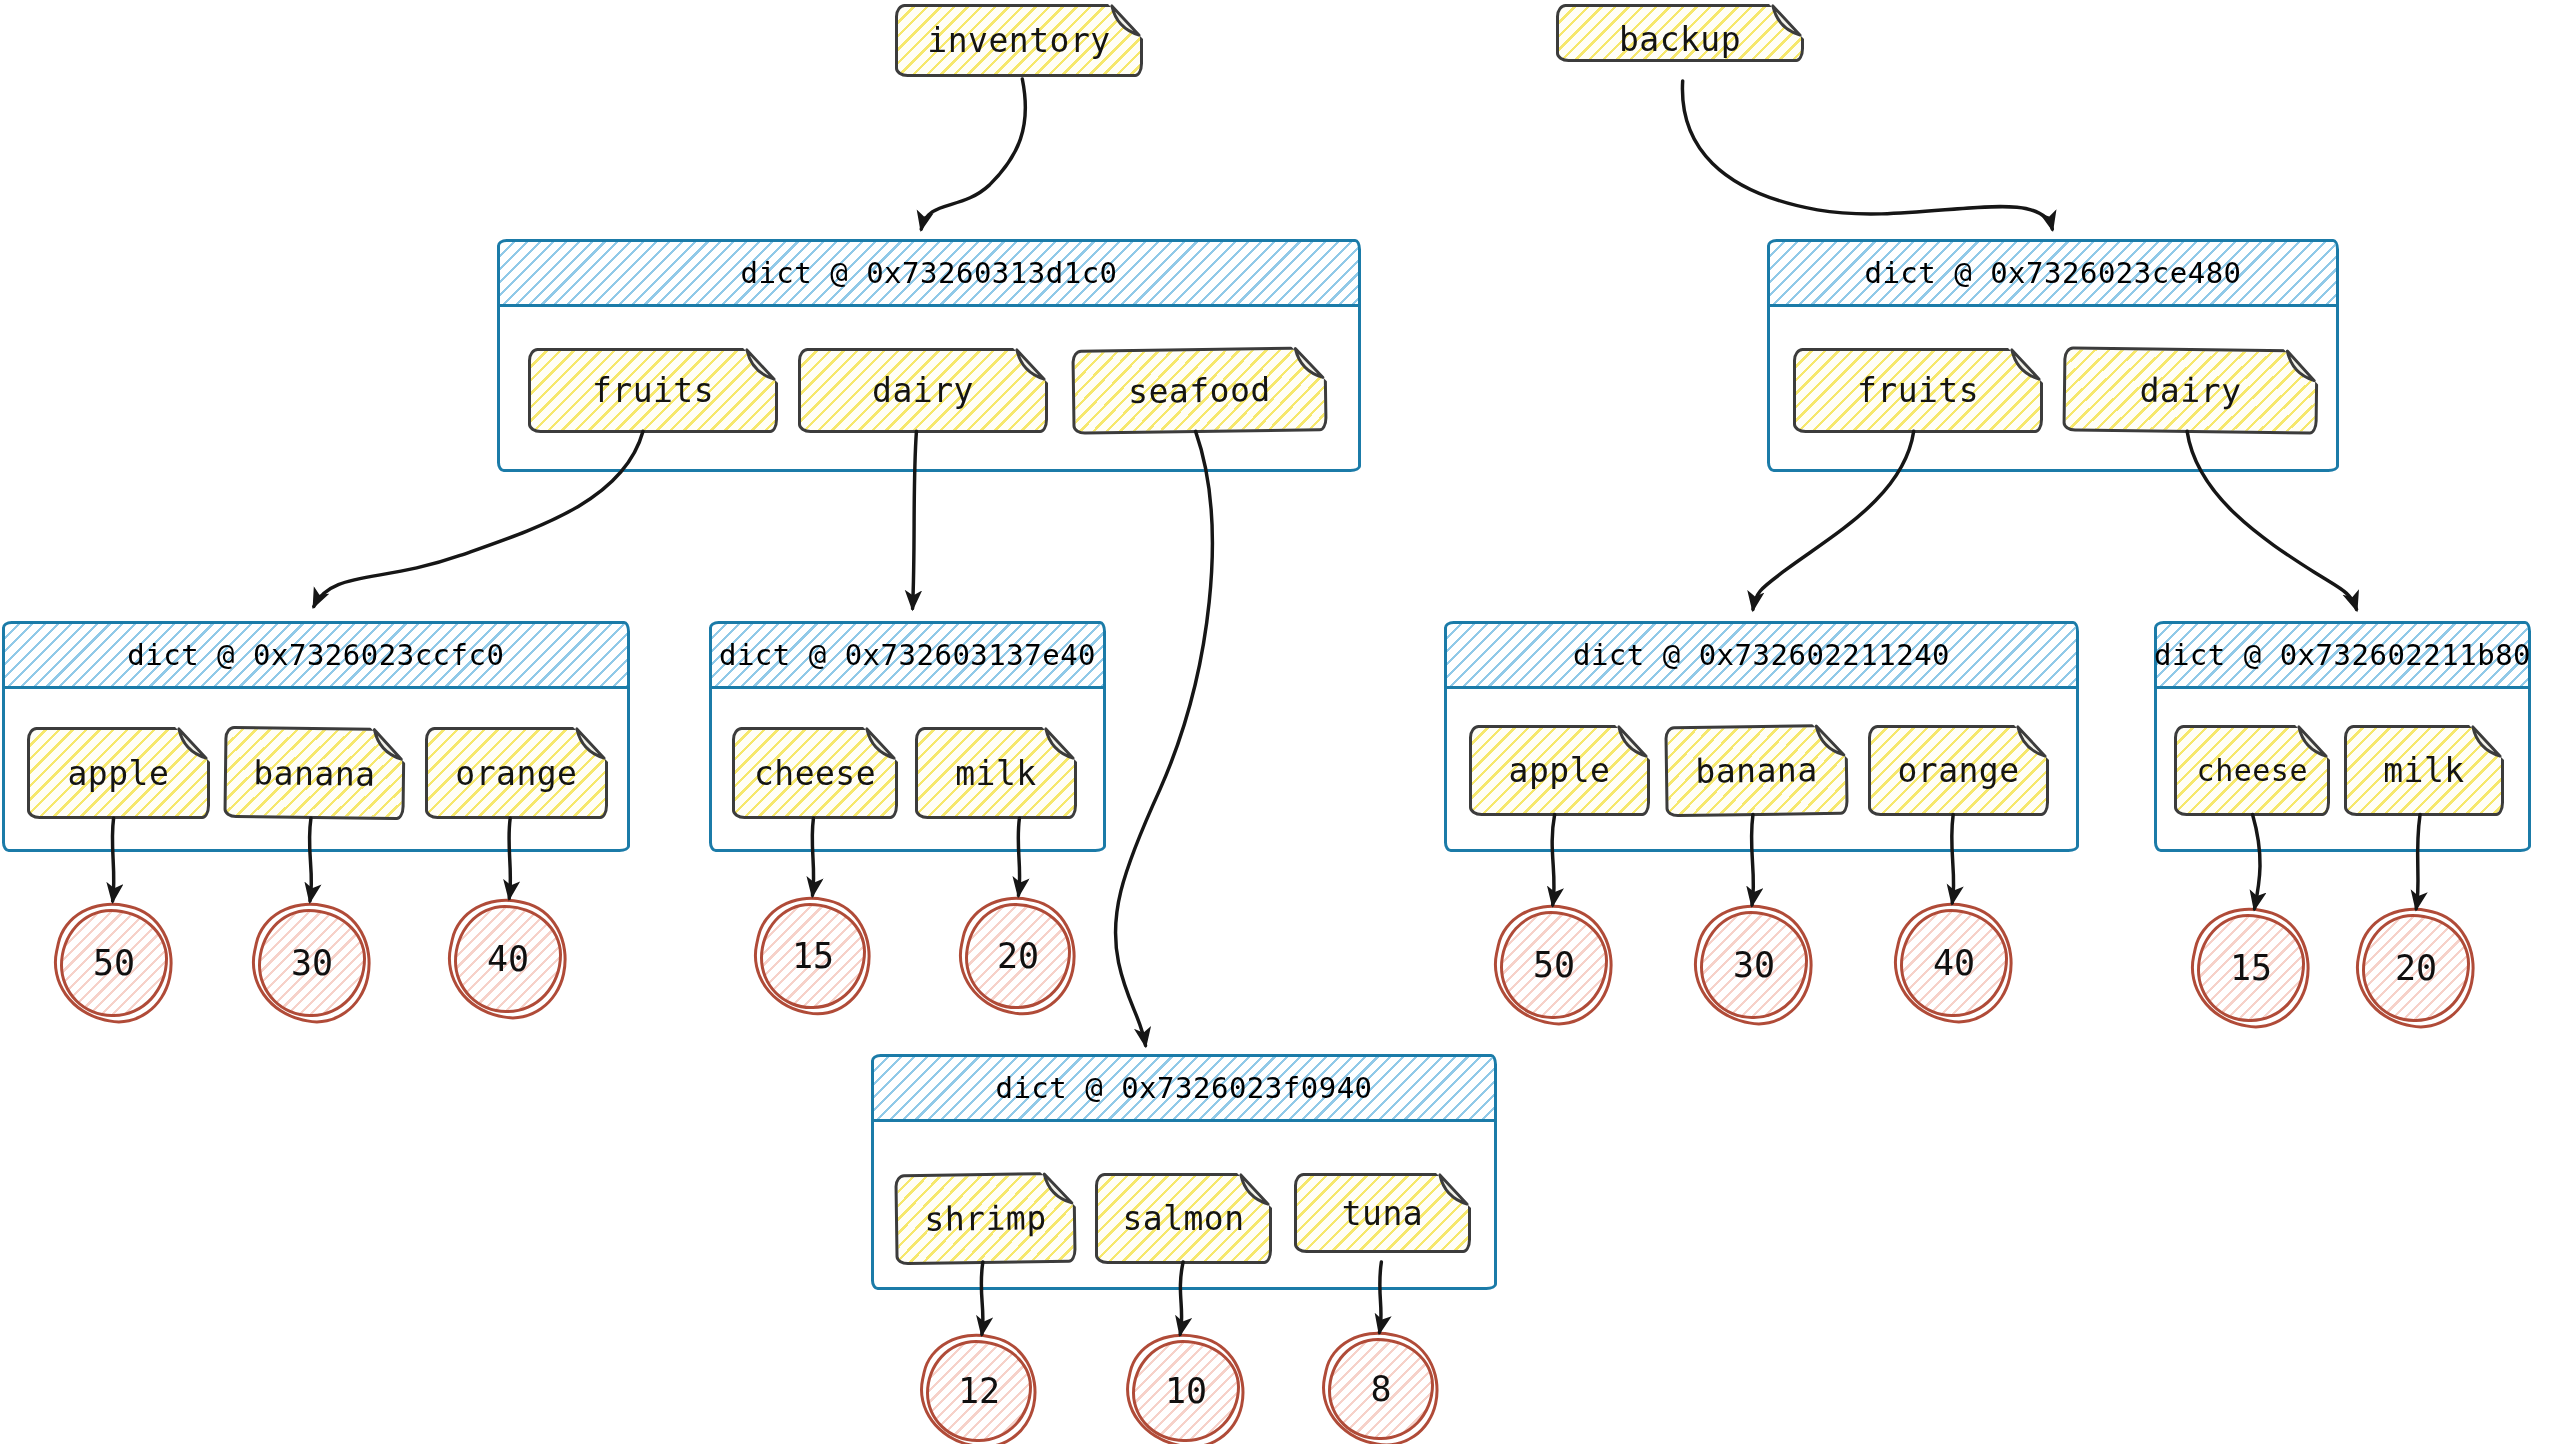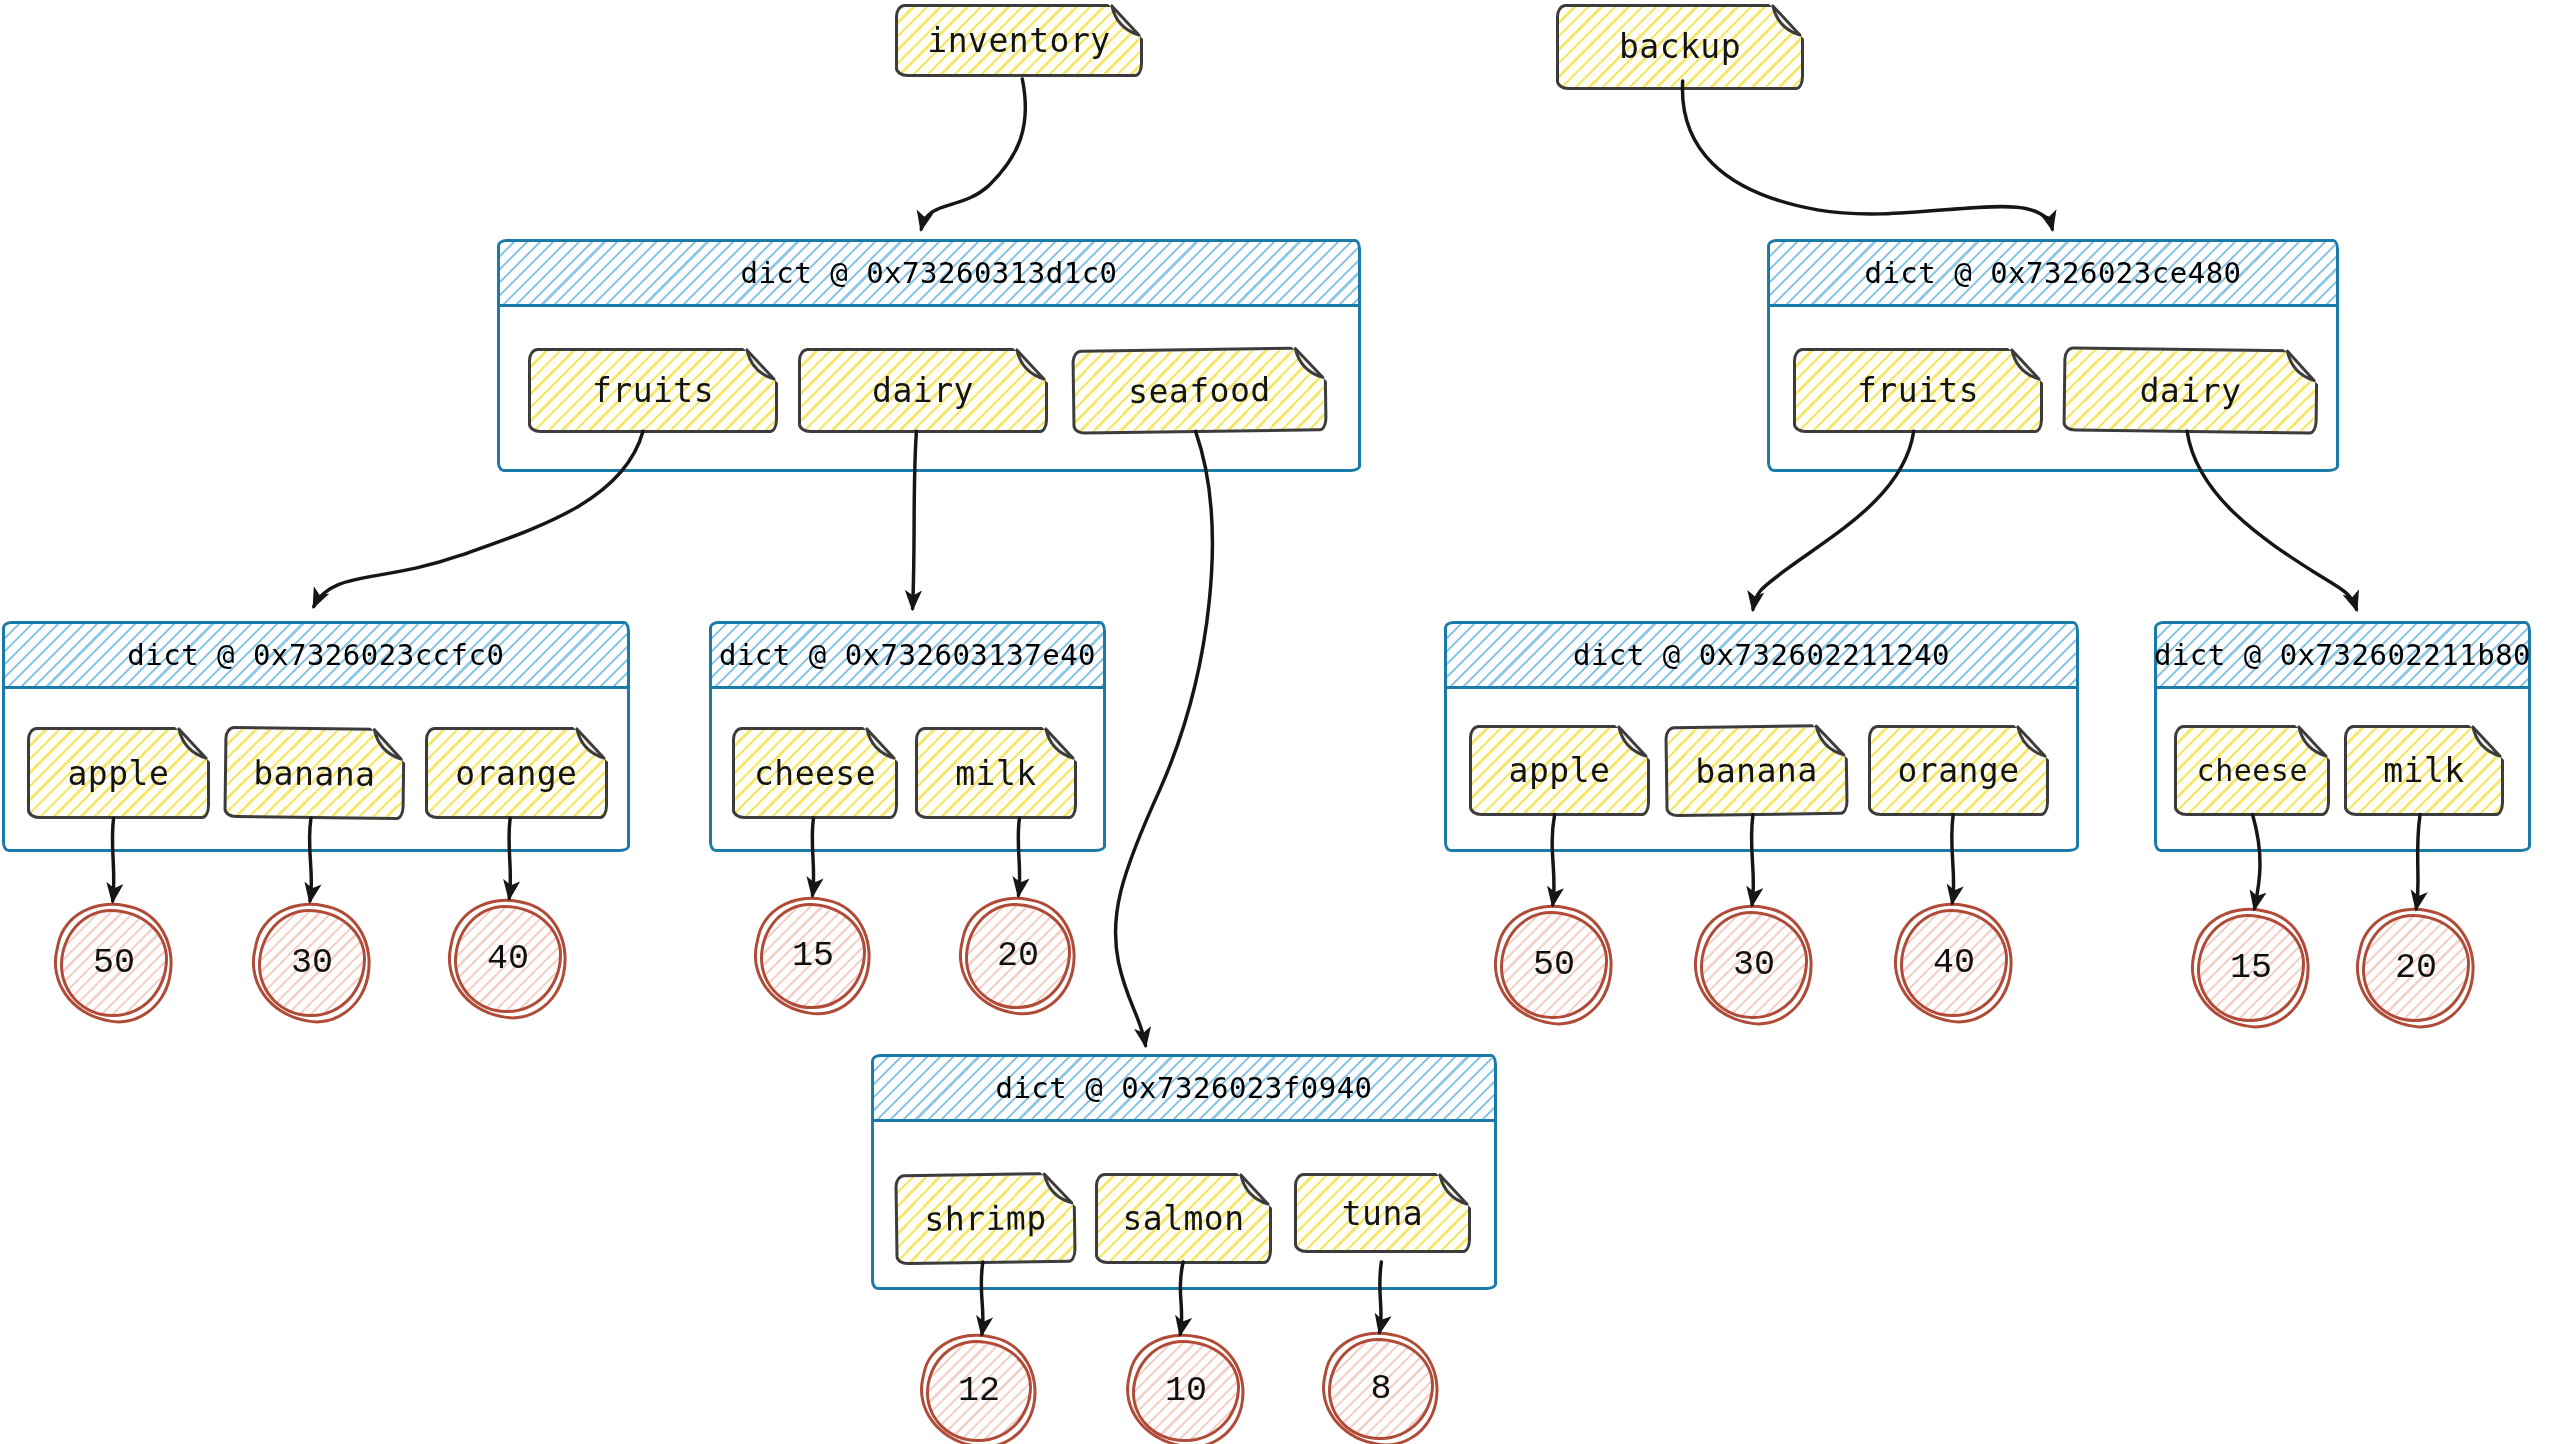--- a/index.html
+++ b/index.html
@@ -45,42 +45,42 @@
     background-image:repeating-linear-gradient(135deg, rgba(236,154,136,0.45) 0 2.2px, rgba(255,255,255,0) 2.2px 8.2px);
     display:flex; align-items:center; justify-content:center;
   }
   .val::before {
     content:""; position:absolute; inset:-8.7px;
     border:3.4px solid #b04b38;
     border-radius:52% 48% 45% 55% / 46% 55% 49% 51%;
     transform:rotate(12deg);
     pointer-events:none;
   }
-  .val-label { font-size:35px; color:#101010;font-family:Liberation Mono, monospace; }
+  .val-label { font-size:35px; color:#101010; }
 
   
   .arrows { position:absolute; left:0; top:0; z-index:6; pointer-events:none; }
   .arrows path.edge { fill:none; stroke:#161616; stroke-width:3.6; stroke-linecap:round; }
 
   .tl1 { transform:rotate(-0.8deg); }
   .tr1 { transform:rotate(0.7deg); }
 </style>
 </head>
 <body>
 
 <div id="canvas">
 
   <div class="note" style="left:895px;top:3.9px;width:248px;height:73px;">
     <span class="note-label">inventory</span>
     <svg class="fold" viewBox="0 0 38 38">
       <path d="M0 0 L38 0 L38 38 Z" fill="#ffffff"></path>
       <path d="M5 3 Q10 26 33 33 L5 3 Z" fill="#f1f1e9" stroke="#3c3c3c" stroke-width="3" stroke-linejoin="round"></path>
     </svg>
   </div>
-  <div class="note" style="left:1556px;top:3.9px;width:248px;height:86px;">
+  <div class="note" style="left:1556px;top:3.9px;width:248px;height:58px;align-items:flex-end;">
     <span class="note-label">backup</span>
     <svg class="fold" viewBox="0 0 38 38">
       <path d="M0 0 L38 0 L38 38 Z" fill="#ffffff"></path>
       <path d="M5 3 Q10 26 33 33 L5 3 Z" fill="#f1f1e9" stroke="#3c3c3c" stroke-width="3" stroke-linejoin="round"></path>
     </svg>
   </div>
 
   <div class="dict" style="left:497px;top:239px;width:864px;height:233px;">
     <div class="dict-header">
       <span class="dict-title">dict @ 0x73260313d1c0</span>

